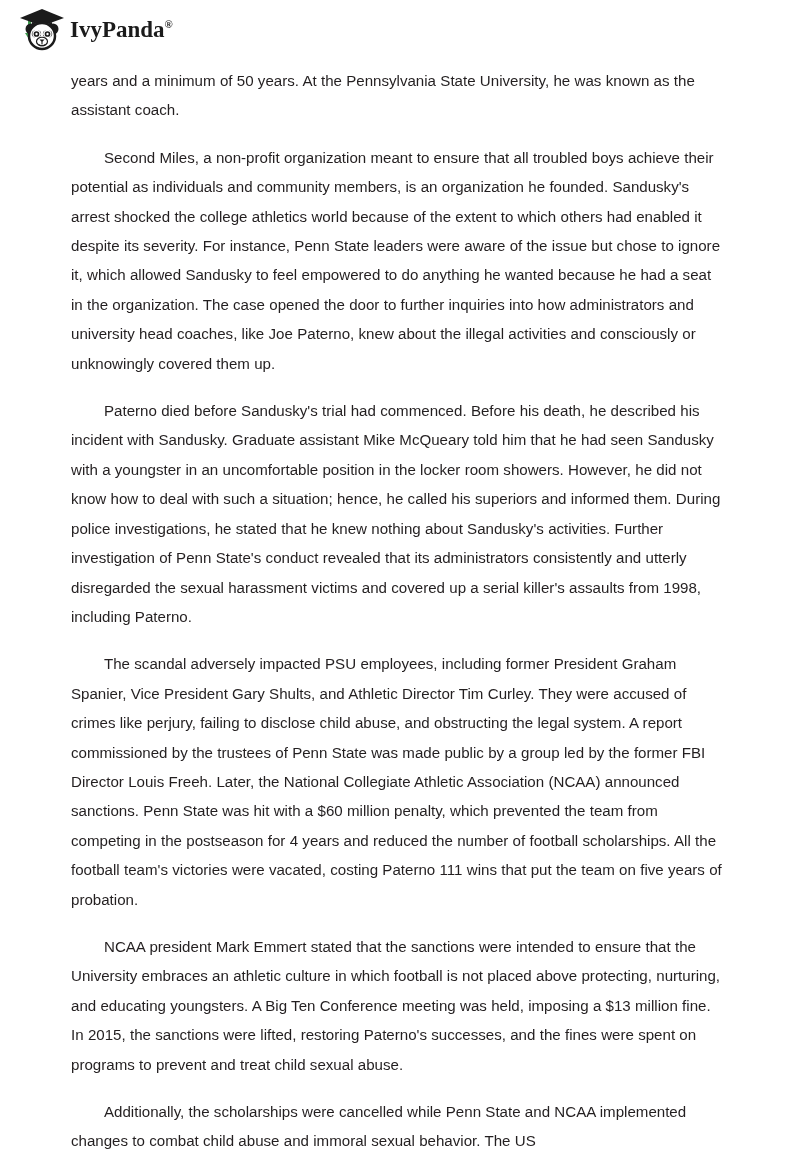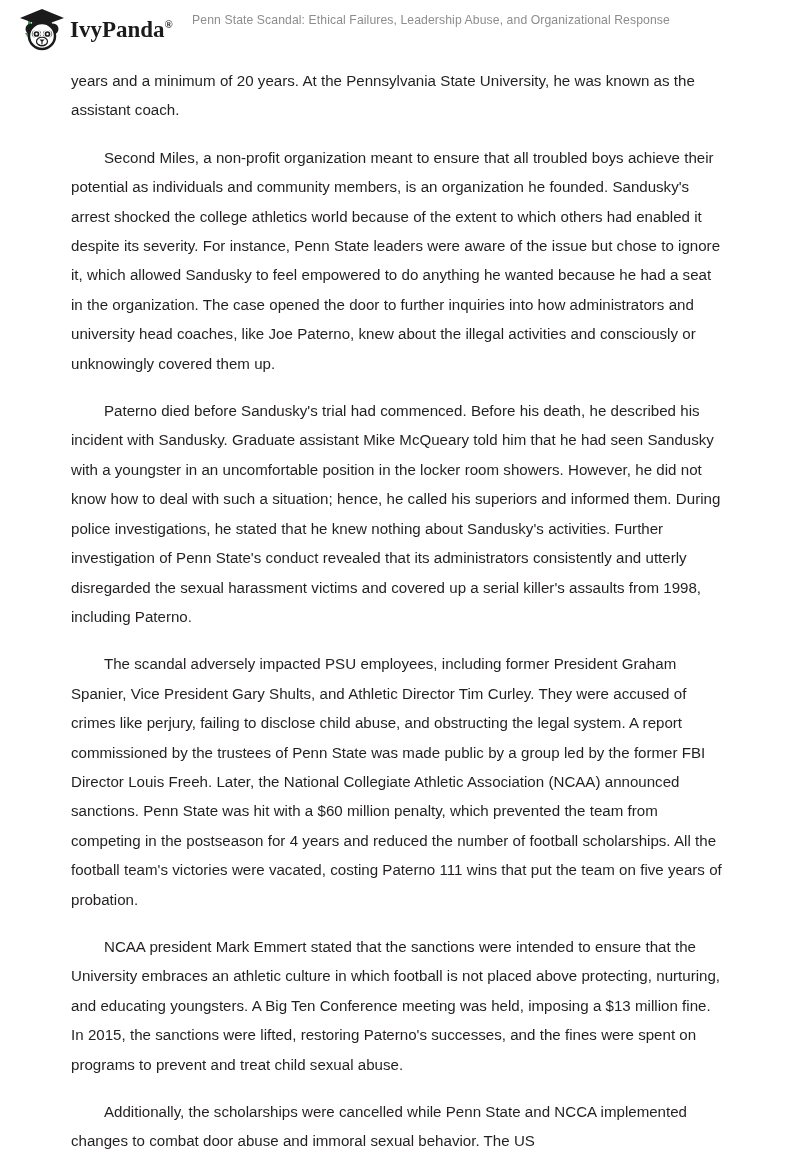--- a/index.html
+++ b/index.html
@@ -144,26 +144,25 @@
           <ellipse cx="48" cy="69" rx="11" ry="8.5" fill="#ffffff" stroke="#1b1b1b" stroke-width="2.4"></ellipse>
 
           <path d="M43 65 L53 65 L48 70.5 Z" fill="#1b1b1b"></path>
 
           <path d="M48 70.5 L48 74 M42 76 C44.5 78 51.5 78 54 76" fill="none" stroke="#1b1b1b" stroke-width="2.2" stroke-linecap="round"></path>
         </svg>
       </span>
       <span class="brand-word"><span>IvyPanda</span><span class="reg">®</span></span>
     </div>
 
-    <div class="header-title">Penn State Scandal: Ethical Failures, Leadership Abuse, and Organizational Response</div>
   </div>
 
   <div class="content">
-    <p class="para cont">years and a minimum of 20 years. At the Pennsylvania State University, he was known as the assistant coach.</p>
+    <p class="para cont">years and a minimum of 50 years. At the Pennsylvania State University, he was known as the assistant coach.</p>
     <p class="para">Second Miles, a non-profit organization meant to ensure that all troubled boys achieve their potential as individuals and community members, is an organization he founded. Sandusky's arrest shocked the college athletics world because of the extent to which others had enabled it despite its severity. For instance, Penn State leaders were aware of the issue but chose to ignore it, which allowed Sandusky to feel empowered to do anything he wanted because he had a seat in the organization. The case opened the door to further inquiries into how administrators and university head coaches, like Joe Paterno, knew about the illegal activities and consciously or unknowingly covered them up.</p>
     <p class="para">Paterno died before Sandusky's trial had commenced. Before his death, he described his incident with Sandusky. Graduate assistant Mike McQueary told him that he had seen Sandusky with a youngster in an uncomfortable position in the locker room showers. However, he did not know how to deal with such a situation; hence, he called his superiors and informed them. During police investigations, he stated that he knew nothing about Sandusky's activities. Further investigation of Penn State's conduct revealed that its administrators consistently and utterly disregarded the sexual harassment victims and covered up a serial killer's assaults from 1998, including Paterno.</p>
     <p class="para">The scandal adversely impacted PSU employees, including former President Graham Spanier, Vice President Gary Shults, and Athletic Director Tim Curley. They were accused of crimes like perjury, failing to disclose child abuse, and obstructing the legal system. A report commissioned by the trustees of Penn State was made public by a group led by the former FBI Director Louis Freeh. Later, the National Collegiate Athletic Association (NCAA) announced sanctions. Penn State was hit with a $60 million penalty, which prevented the team from competing in the postseason for 4 years and reduced the number of football scholarships. All the football team's victories were vacated, costing Paterno 111 wins that put the team on five years of probation.</p>
     <p class="para">NCAA president Mark Emmert stated that the sanctions were intended to ensure that the University embraces an athletic culture in which football is not placed above protecting, nurturing, and educating youngsters. A Big Ten Conference meeting was held, imposing a $13 million fine. In 2015, the sanctions were lifted, restoring Paterno's successes, and the fines were spent on programs to prevent and treat child sexual abuse.</p>
-    <p class="para">Additionally, the scholarships were cancelled while Penn State and NCCA implemented changes to combat door abuse and immoral sexual behavior. The US</p>
+    <p class="para">Additionally, the scholarships were cancelled while Penn State and NCAA implemented changes to combat child abuse and immoral sexual behavior. The US</p>
   </div>
 
 
 </div>
 
 </body></html>

